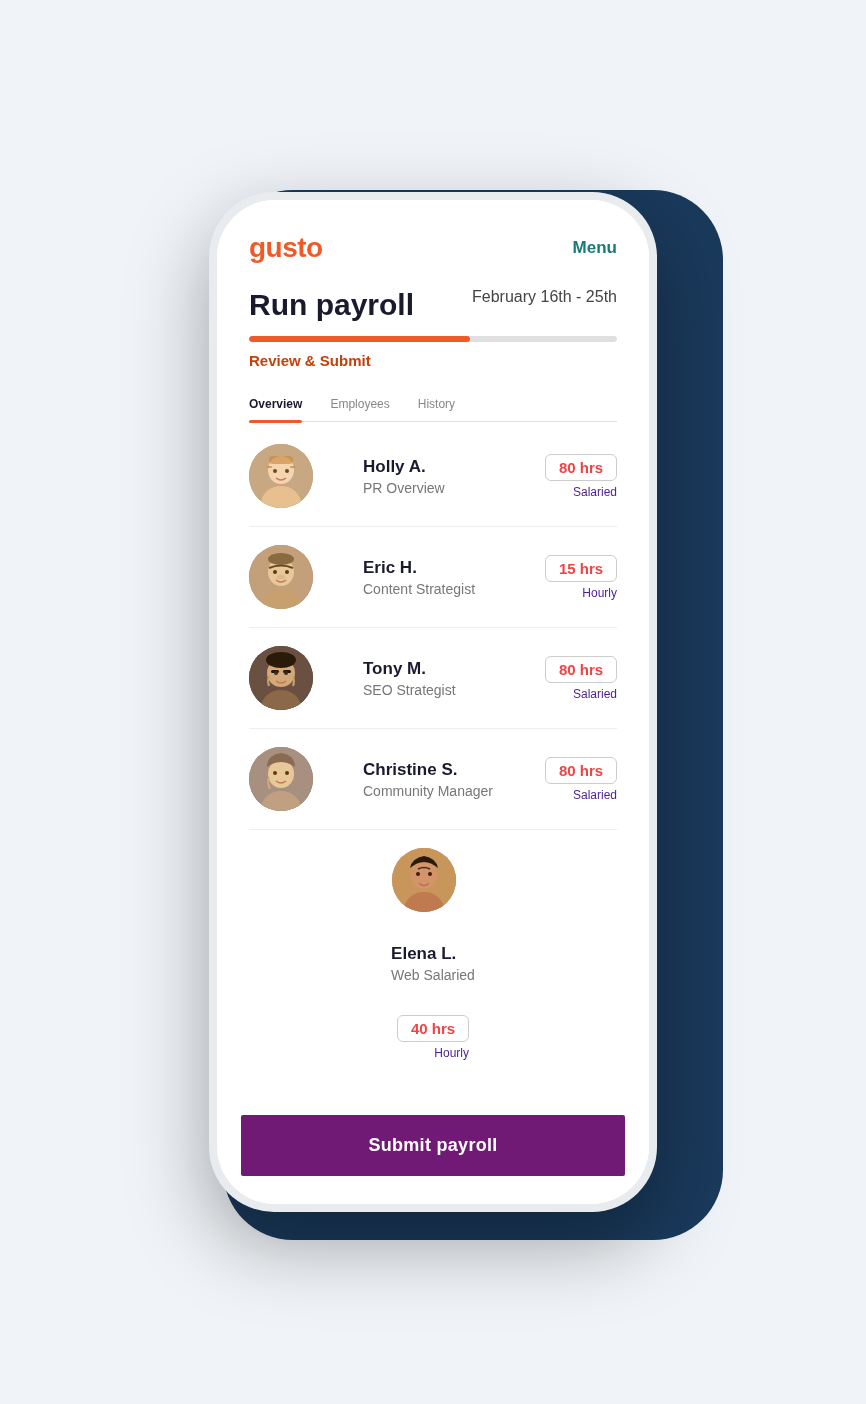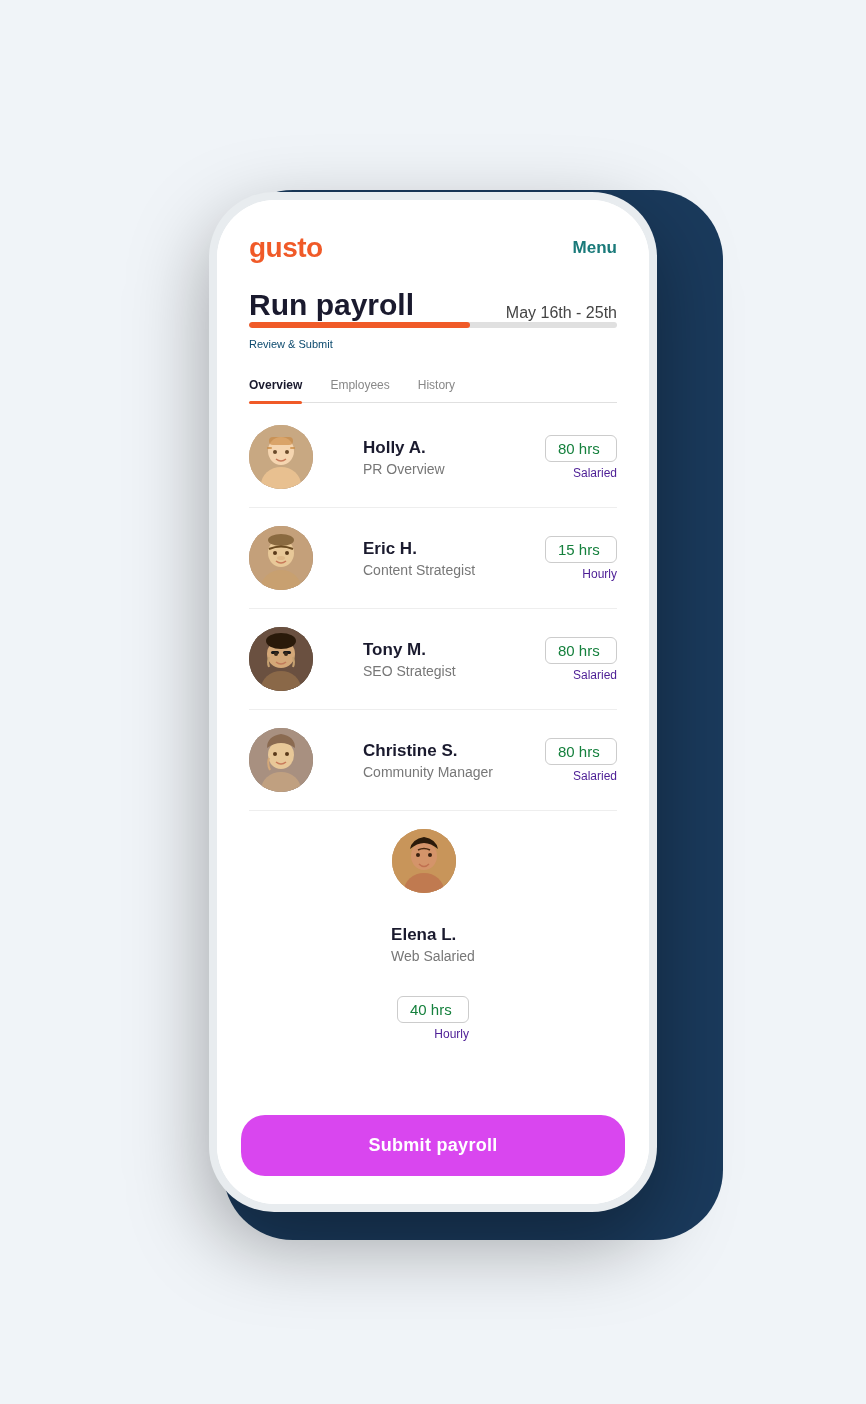--- a/index.html
+++ b/index.html
@@ -73,22 +73,23 @@
     
     .phone-content {
       flex: 1;
       overflow-y: auto;
       padding: 8px 32px 0 32px;
       background: #fff;
     }
 
     .page-title-row {
       display: flex;
-      align-items: flex-end;
+      align-items: flex-start;
       justify-content: space-between;
+      margin-bottom: 14px;
       gap: 27px;
     }
 
     .page-title {
       font-size: 30px;
       font-weight: 800;
       color: #1a1a2e;
     }
 
     .date-range {
@@ -107,23 +108,24 @@
     }
 
     .progress-bar-fill {
       height: 100%;
       background: #f05a28;
       border-radius: 3px;
       width: 60%;
     }
 
     .progress-label {
-      font-size: 11px;
-      color: #0c4a6e;
+      font-size: 15px;
+      color: #c2410c;
       margin-bottom: 18px;
+      font-weight: bold;
     }
 
     
     .tabs {
       display: flex;
       border-bottom: 1.5px solid #e0e0e0;
       margin-bottom: 0;
     }
 
     .tab {
@@ -219,46 +221,47 @@
       flex-direction: column;
       align-items: flex-end;
       gap: 4px;
     }
 
     .hours-badge {
       border: 1.5px solid #ccc;
       border-radius: 6px;
       padding: 4px 12px;
       font-size: 15px;
-      font-weight: 400;
-      color: #15803d;
+      font-weight: 700;
+      color: #ef4444;
       min-width: 72px;
+      text-align: center;
     }
 
     .pay-type {
       font-size: 12px;
       color: #4c1d95;
       text-align: right;
     }
 
     
     .submit-area {
       padding: 16px 24px 28px 24px;
       background: #fff;
     }
 
     .submit-btn {
       width: 100%;
       padding: 20px;
-      background: #d946ef;
+      background: #701a75;
       color: #fff;
       font-size: 18px;
       font-weight: 700;
       border: none;
-      border-radius: 24px;
+      border-radius: 2px;
       cursor: pointer;
       letter-spacing: 0.3px;
     }
   </style>
 </head>
 <body>
 
 <div class="phone-shadow"></div>
 
 <div class="phone-outer">
@@ -266,21 +269,21 @@
 
     <div class="phone-header">
       <span class="logo">gusto</span>
       <span class="menu-link">Menu</span>
     </div>
 
     <div class="phone-content">
 
       <div class="page-title-row">
         <span class="page-title">Run payroll</span>
-        <span class="date-range">May 16th - 25th</span>
+        <span class="date-range">February 16th - 25th</span>
       </div>
 
       <div class="progress-bar-container">
         <div class="progress-bar-fill"></div>
       </div>
       <div class="progress-label">Review &amp; Submit</div>
 
       <div class="tabs">
         <div class="tab active">
           <span>Overview</span>

